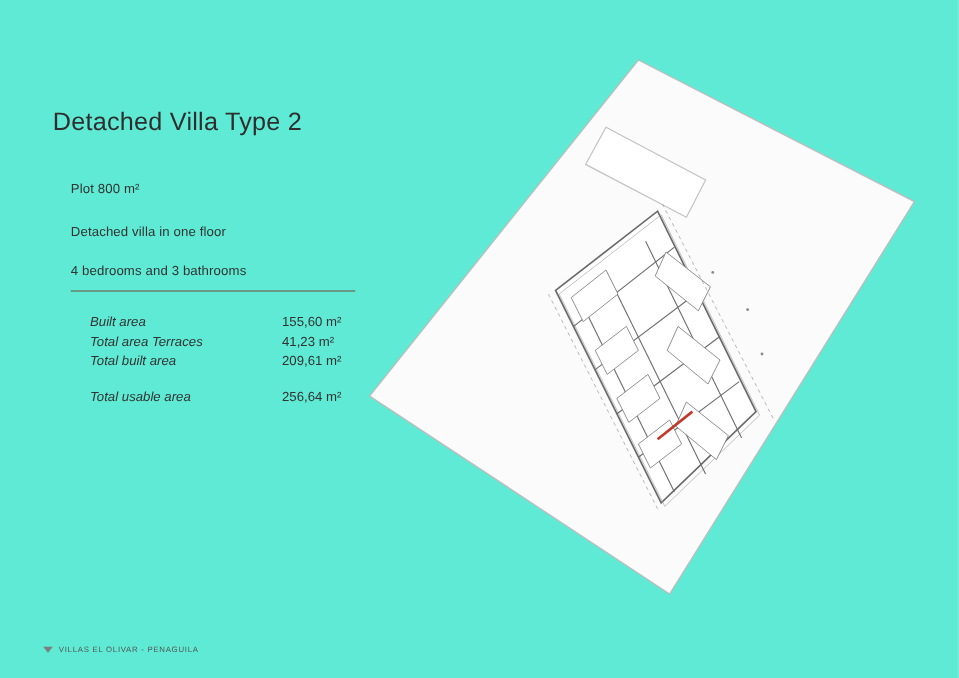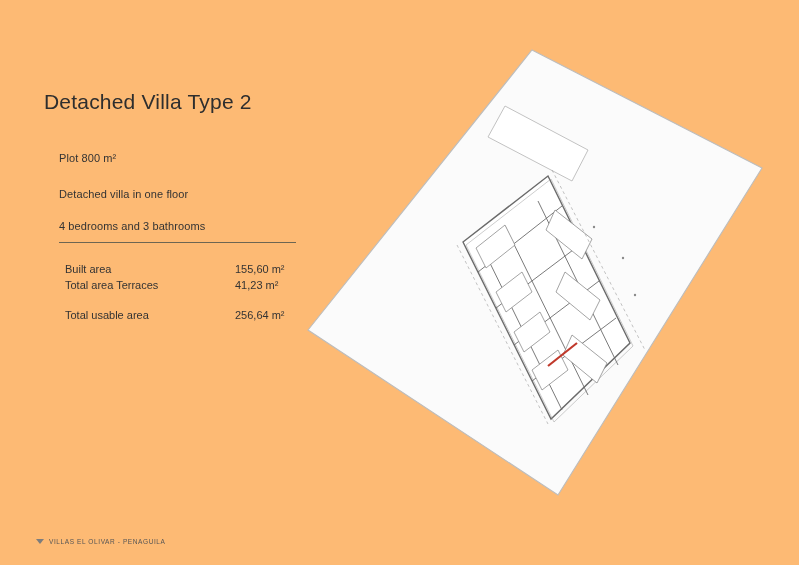--- a/index.html
+++ b/index.html
@@ -11,21 +11,21 @@
     width: 799px;
     height: 565px;
     position: relative;
     overflow: hidden;
     font-family: "Liberation Sans", sans-serif;
     color: #2b2b2b;
   }
   .page {
     position: absolute;
     inset: 0;
-    background: #fdba74;
+    background: #5eead4;
   }
   .title {
     position: absolute;
     left: 44px;
     top: 90px;
     font-size: 21px;
     font-weight: 400;
     letter-spacing: 0.2px;
     color: #2e2e2e;
     white-space: nowrap;
@@ -56,23 +56,24 @@
     width: 300px;
   }
   .area-row {
     position: relative;
     height: 16px;
     font-size: 11px;
     color: #333333;
   }
   .area-row .label {
     position: absolute;
-    left: 6px;
+    left: 16px;
     top: 0;
     white-space: nowrap;
+    font-style: italic;
   }
   .area-row .value {
     position: absolute;
     left: 176px;
     top: 0;
     white-space: nowrap;
   }
   .area-gap { height: 14px; }
   .footer {
     position: absolute;
@@ -116,20 +117,24 @@
   <div class="rule"></div>
 
   <div class="areas">
     <div class="area-row">
       <span class="label">Built area</span>
       <span class="value">155,60 m²</span>
     </div>
     <div class="area-row">
       <span class="label">Total area Terraces</span>
       <span class="value">41,23 m²</span>
+    </div>
+    <div class="area-row">
+      <span class="label">Total built area</span>
+      <span class="value">209,61 m²</span>
     </div>
     <div class="area-gap"></div>
     <div class="area-row">
       <span class="label">Total usable area</span>
       <span class="value">256,64 m²</span>
     </div>
   </div>
 
   <div class="footer">
     <span class="mark"></span>

